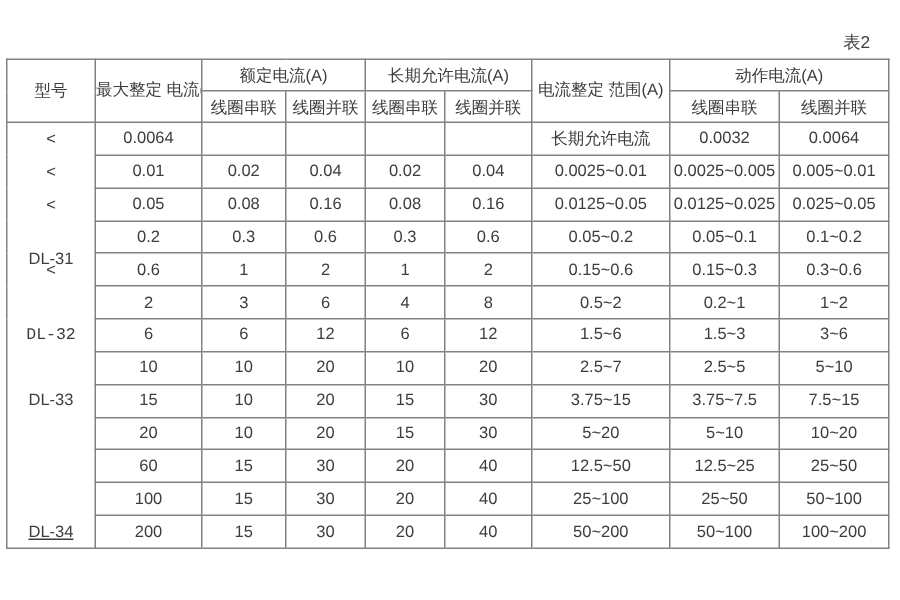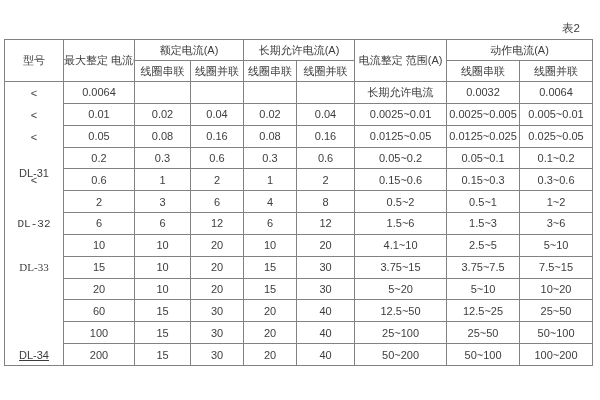--- a/index.html
+++ b/index.html
@@ -108,21 +108,21 @@
     <tbody>
         <tr>
           <td rowspan="13" class="model-cell">
             <div class="model-wrap">
               <span class="model-label" style="top: 10.9px;">&lt;</span>
               <span class="model-label" style="top: 32.7px;">&lt;</span>
               <span class="model-label" style="top: 54.5px;">&lt;</span>
               <span class="model-label" style="top: 91px;">DL-31</span>
               <span class="model-label" style="top: 98.1px;">&lt;</span>
               <span class="model-label" style="top: 141.7px; font-family: Liberation Mono, monospace;">DL-32</span>
-              <span class="model-label" style="top: 185.3px; font-family: Liberation Serif, serif;">DL-33</span>
+              <span class="model-label" style="top: 185.3px;">DL-33</span>
               <span class="model-label" style="top: 272.5px; text-decoration: underline;">DL-34</span>
             </div>
           </td>
           <td>0.0064</td>
           <td></td>
           <td></td>
           <td></td>
           <td></td>
           <td>长期允许电流</td>
           <td>0.0032</td>
@@ -168,40 +168,40 @@
           <td>0.15~0.3</td>
           <td>0.3~0.6</td>
         </tr>
         <tr>
           <td>2</td>
           <td>3</td>
           <td>6</td>
           <td>4</td>
           <td>8</td>
           <td>0.5~2</td>
-          <td>0.5~1</td>
+          <td>0.2~1</td>
           <td>1~2</td>
         </tr>
         <tr>
           <td>6</td>
           <td>6</td>
           <td>12</td>
           <td>6</td>
           <td>12</td>
           <td>1.5~6</td>
           <td>1.5~3</td>
           <td>3~6</td>
         </tr>
         <tr>
           <td>10</td>
           <td>10</td>
           <td>20</td>
           <td>10</td>
           <td>20</td>
-          <td>4.1~10</td>
+          <td>2.5~7</td>
           <td>2.5~5</td>
           <td>5~10</td>
         </tr>
         <tr>
           <td>15</td>
           <td>10</td>
           <td>20</td>
           <td>15</td>
           <td>30</td>
           <td>3.75~15</td>

